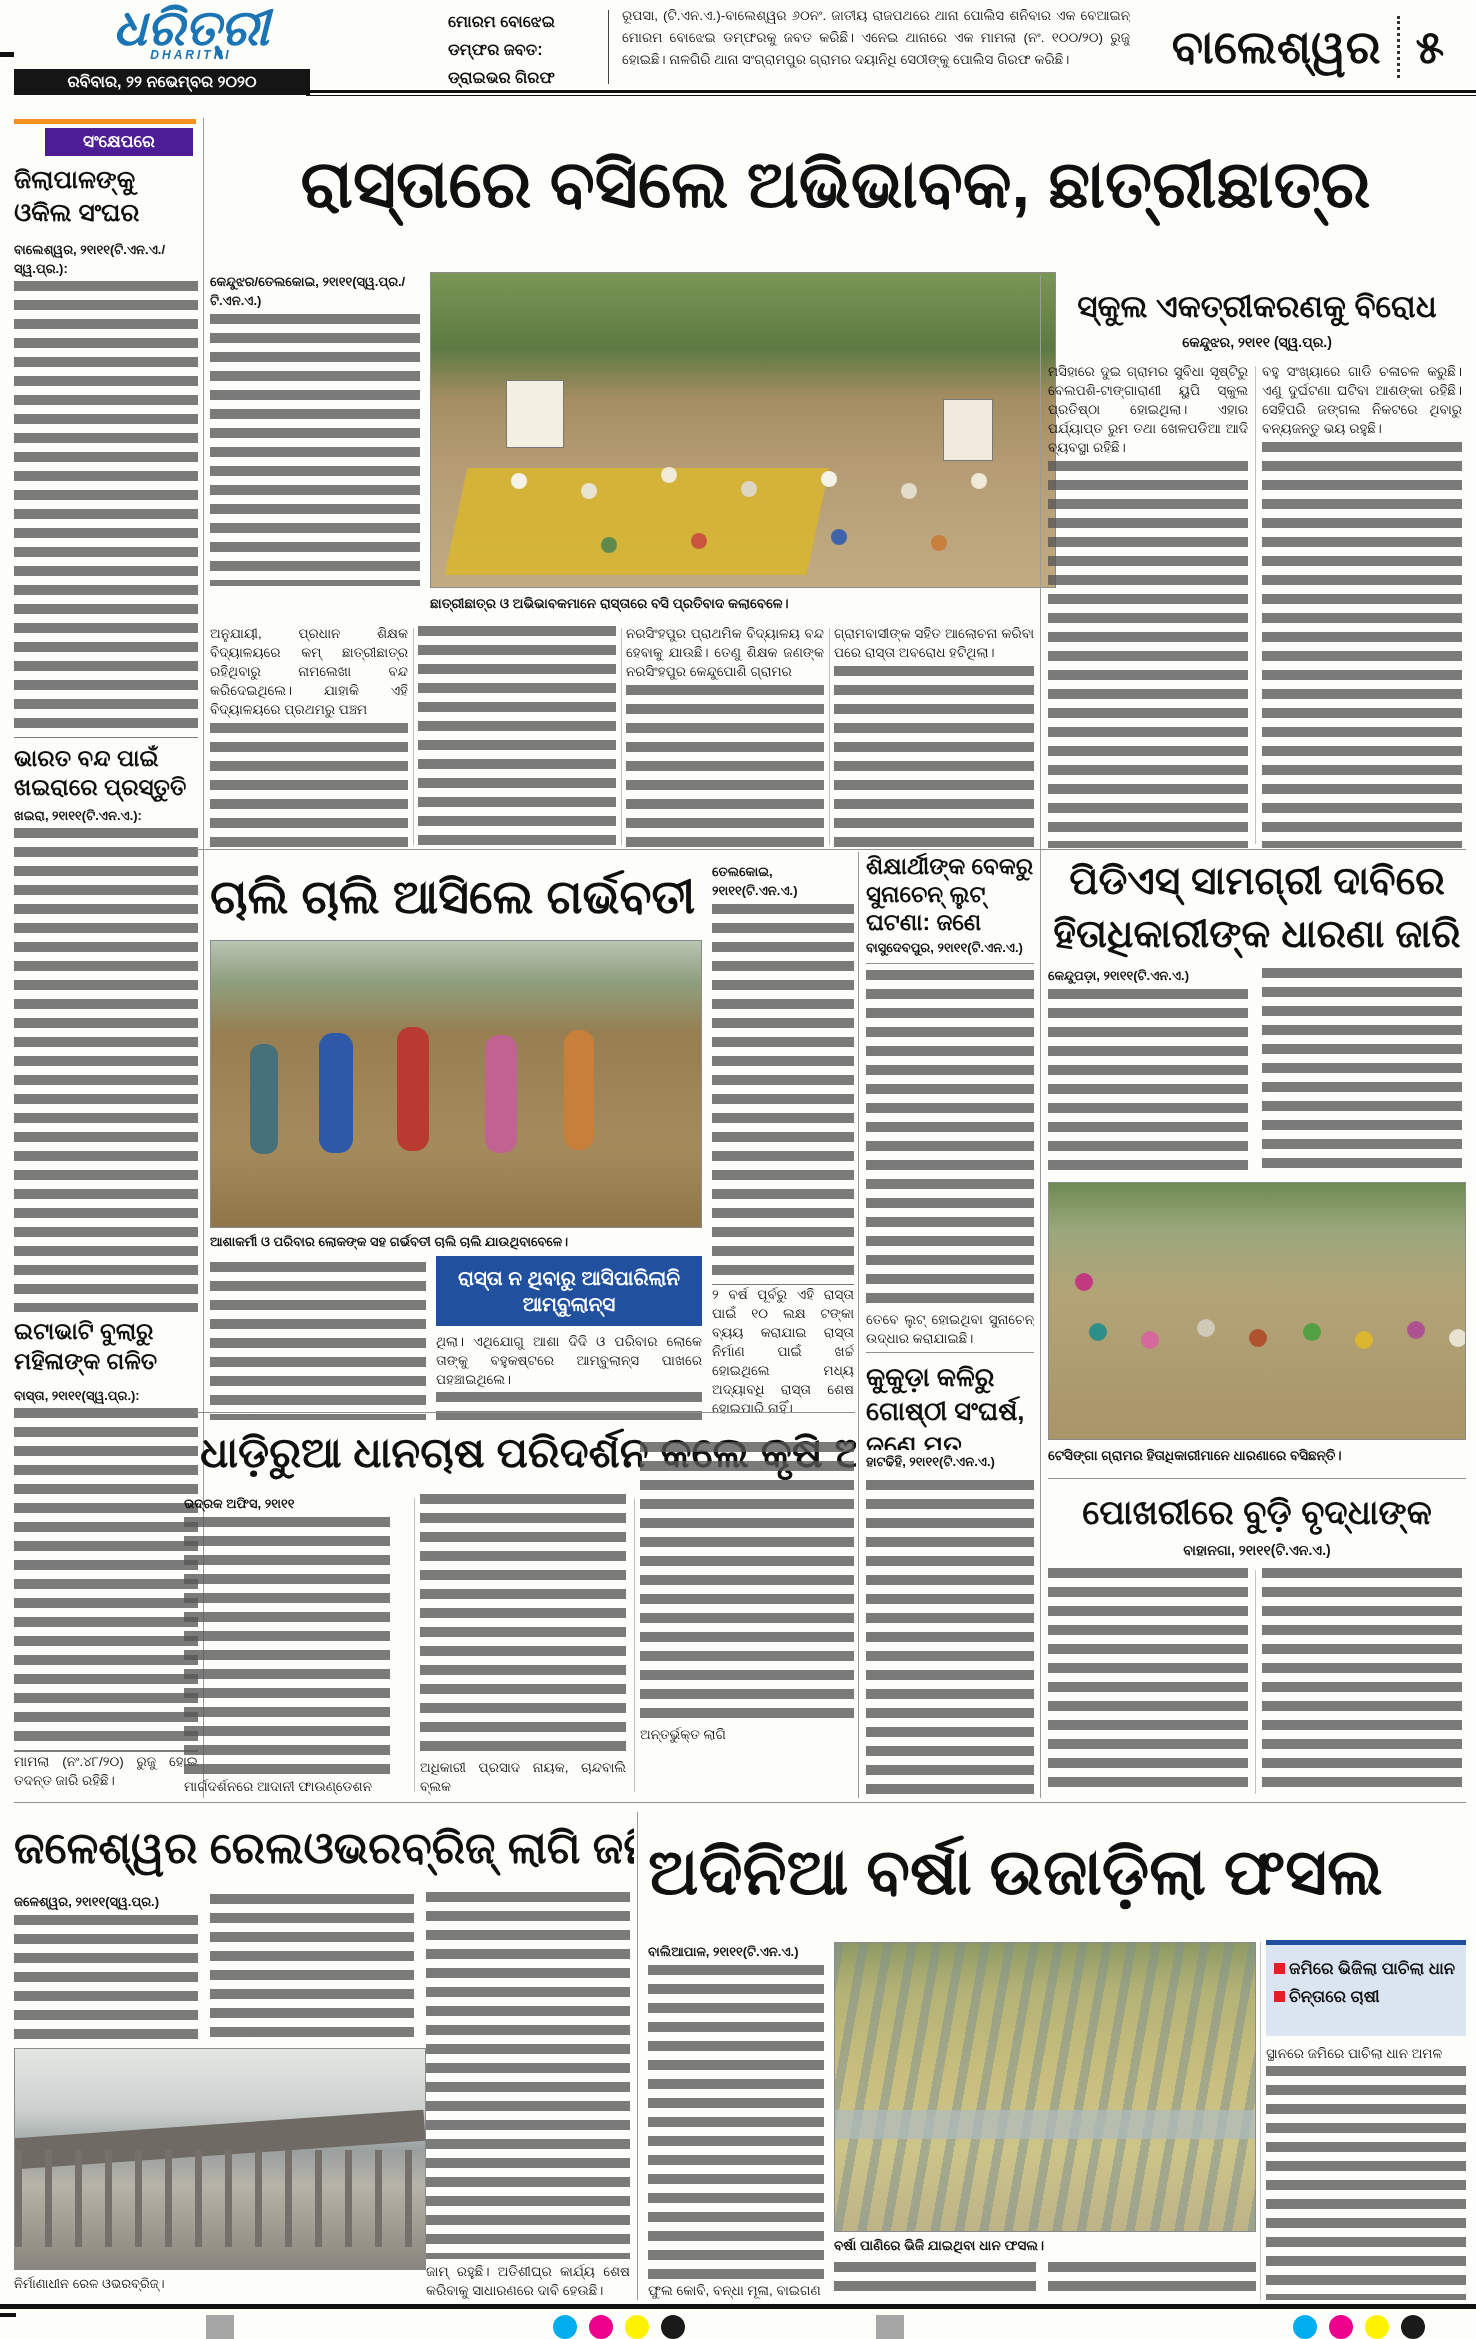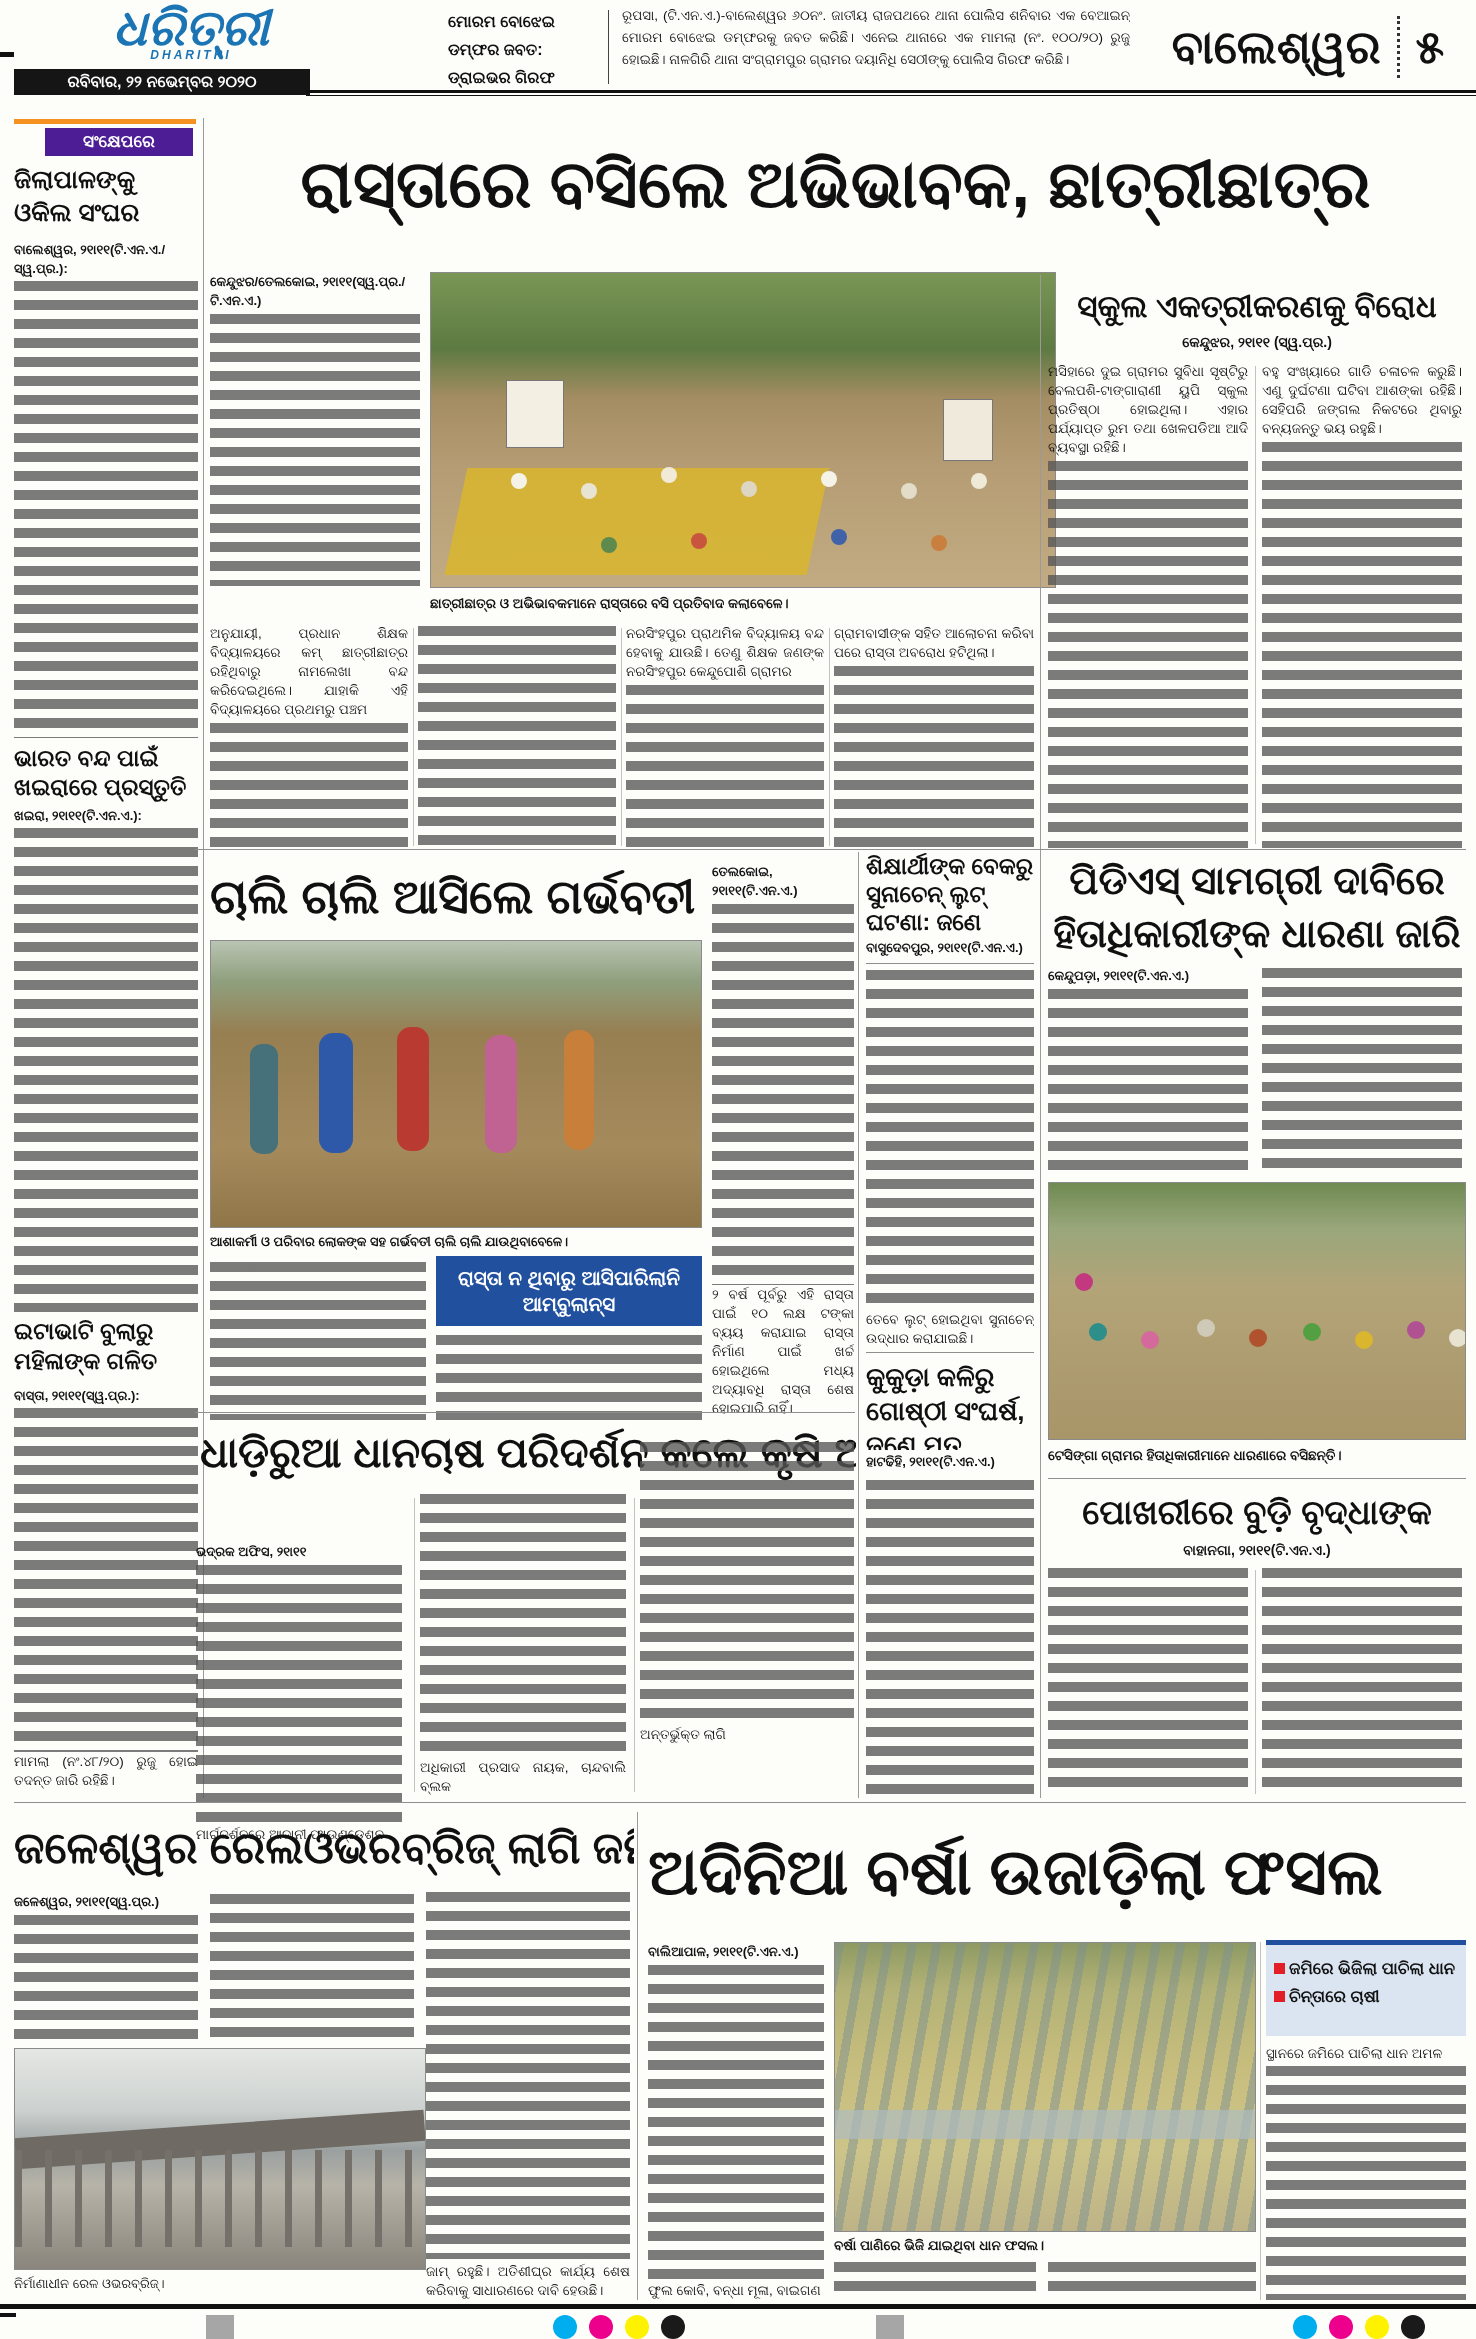--- a/index.html
+++ b/index.html
@@ -136,20 +136,21 @@
   <div class="fx grow" style="margin-top:4px;"></div>
   <span class="body">୨ ବର୍ଷ ପୂର୍ବରୁ ଏହି ରାସ୍ତା ପାଇଁ ୧୦ ଲକ୍ଷ ଟଙ୍କା ବ୍ୟୟ କରାଯାଇ ରାସ୍ତା ନିର୍ମାଣ ପାଇଁ ଖର୍ଚ୍ଚ ହୋଇଥିଲେ ମଧ୍ୟ ଅଦ୍ୟାବଧି ରାସ୍ତା ଶେଷ ହୋଇପାରି ନାହିଁ।</span>
 </div>
 
 <div class="abs fx" style="left:210px;top:1262px;width:216px;height:158px;"></div>
 
 <div class="abs ctr" style="left:436px;top:1256px;width:266px;height:70px;background:#20509e;display:flex;align-items:center;justify-content:center;padding:0 8px;box-sizing:border-box;">
   <span style="color:#fff;font-weight:bold;font-size:20px;line-height:26px;">ରାସ୍ତା ନ ଥିବାରୁ ଆସିପାରିଲାନି ଆମ୍ବୁଲାନ୍ସ</span>
 </div>
 <div class="abs colflex" style="left:436px;top:1332px;width:266px;height:88px;">
+  <span class="body">ଥିଲା। ଏଥିଯୋଗୁ ଆଶା ଦିଦି ଓ ପରିବାର ଲୋକେ ତାଙ୍କୁ ବହୁକଷ୍ଟରେ ଆମ୍ବୁଲାନ୍ସ ପାଖରେ ପହଞ୍ଚାଇଥିଲେ।</span>
   <div class="fx grow" style="margin-top:3px;"></div>
 </div>
 
 <div class="abs head" style="left:866px;top:852px;width:168px;height:84px;font-size:23px;line-height:28px;">ଶିକ୍ଷାର୍ଥୀଙ୍କ ବେକରୁ ସୁନାଚେନ୍ ଲୁଟ୍ ଘଟଣା: ଜଣେ ଗିରଫ</div>
 <div class="abs" style="left:866px;top:940px;width:168px;height:20px;font-size:13px;font-weight:bold;">ବାସୁଦେବପୁର, ୨୧ା୧୧(ଟି.ଏନ.ଏ.)</div>
 <div class="abs hr" style="left:866px;top:963px;width:168px;"></div>
 <div class="abs colflex" style="left:866px;top:970px;width:168px;height:378px;">
   <div class="fx grow"></div>
   <span class="body" style="margin-top:3px;">ତେବେ ଲୁଟ୍ ହୋଇଥିବା ସୁନାଚେନ୍ ଉଦ୍ଧାର କରାଯାଇଛି।</span>
 </div>
@@ -176,21 +177,21 @@
 
 <div class="abs hr" style="left:1048px;top:1478px;width:418px;"></div>
 <div class="abs head ctr" style="left:1048px;top:1486px;width:418px;height:52px;font-size:34px;line-height:52px;">ପୋଖରୀରେ ବୁଡ଼ି ବୃଦ୍ଧାଙ୍କ ମୃତ୍ୟୁ</div>
 <div class="abs ctr" style="left:1048px;top:1542px;width:418px;height:20px;font-size:14px;font-weight:bold;">ବାହାନଗା, ୨୧ା୧୧(ଟି.ଏନ.ଏ.)</div>
 <div class="abs fx" style="left:1048px;top:1568px;width:200px;height:228px;"></div>
 <div class="abs fx" style="left:1262px;top:1568px;width:200px;height:228px;"></div>
 <div class="abs vr" style="left:1255px;top:1570px;height:224px;background:#c2c2c2;"></div>
 
 <div class="abs hr" style="left:195px;top:1412px;width:660px;"></div>
 <div class="abs head" style="left:200px;top:1420px;width:656px;height:66px;font-size:42px;line-height:66px;white-space:nowrap;">ଧାଡ଼ିରୁଆ ଧାନଚାଷ ପରିଦର୍ଶନ କଲେ କୃଷି ଅଧିକାରୀ</div>
-<div class="abs colflex" style="left:196px;top:1494px;width:206px;height:302px;margin-top:48px;">
+<div class="abs colflex" style="left:184px;top:1494px;width:206px;height:302px;">
   <span class="dl">ଭଦ୍ରକ ଅଫିସ, ୨୧ା୧୧</span>
   <div class="fx grow" style="margin-top:4px;"></div>
   <span class="body">ମାର୍ଗଦର୍ଶନରେ ଆଦାନୀ ଫାଉଣ୍ଡେଶନ</span>
 </div>
 <div class="abs colflex" style="left:420px;top:1494px;width:206px;height:302px;">
   <div class="fx grow"></div>
   <span class="body">ଅଧିକାରୀ ପ୍ରସାଦ ନାୟକ, ଚାନ୍ଦବାଲି ବ୍ଲକ</span>
 </div>
 <div class="abs colflex" style="left:640px;top:1442px;width:214px;height:302px;">
   <div class="fx grow"></div>

